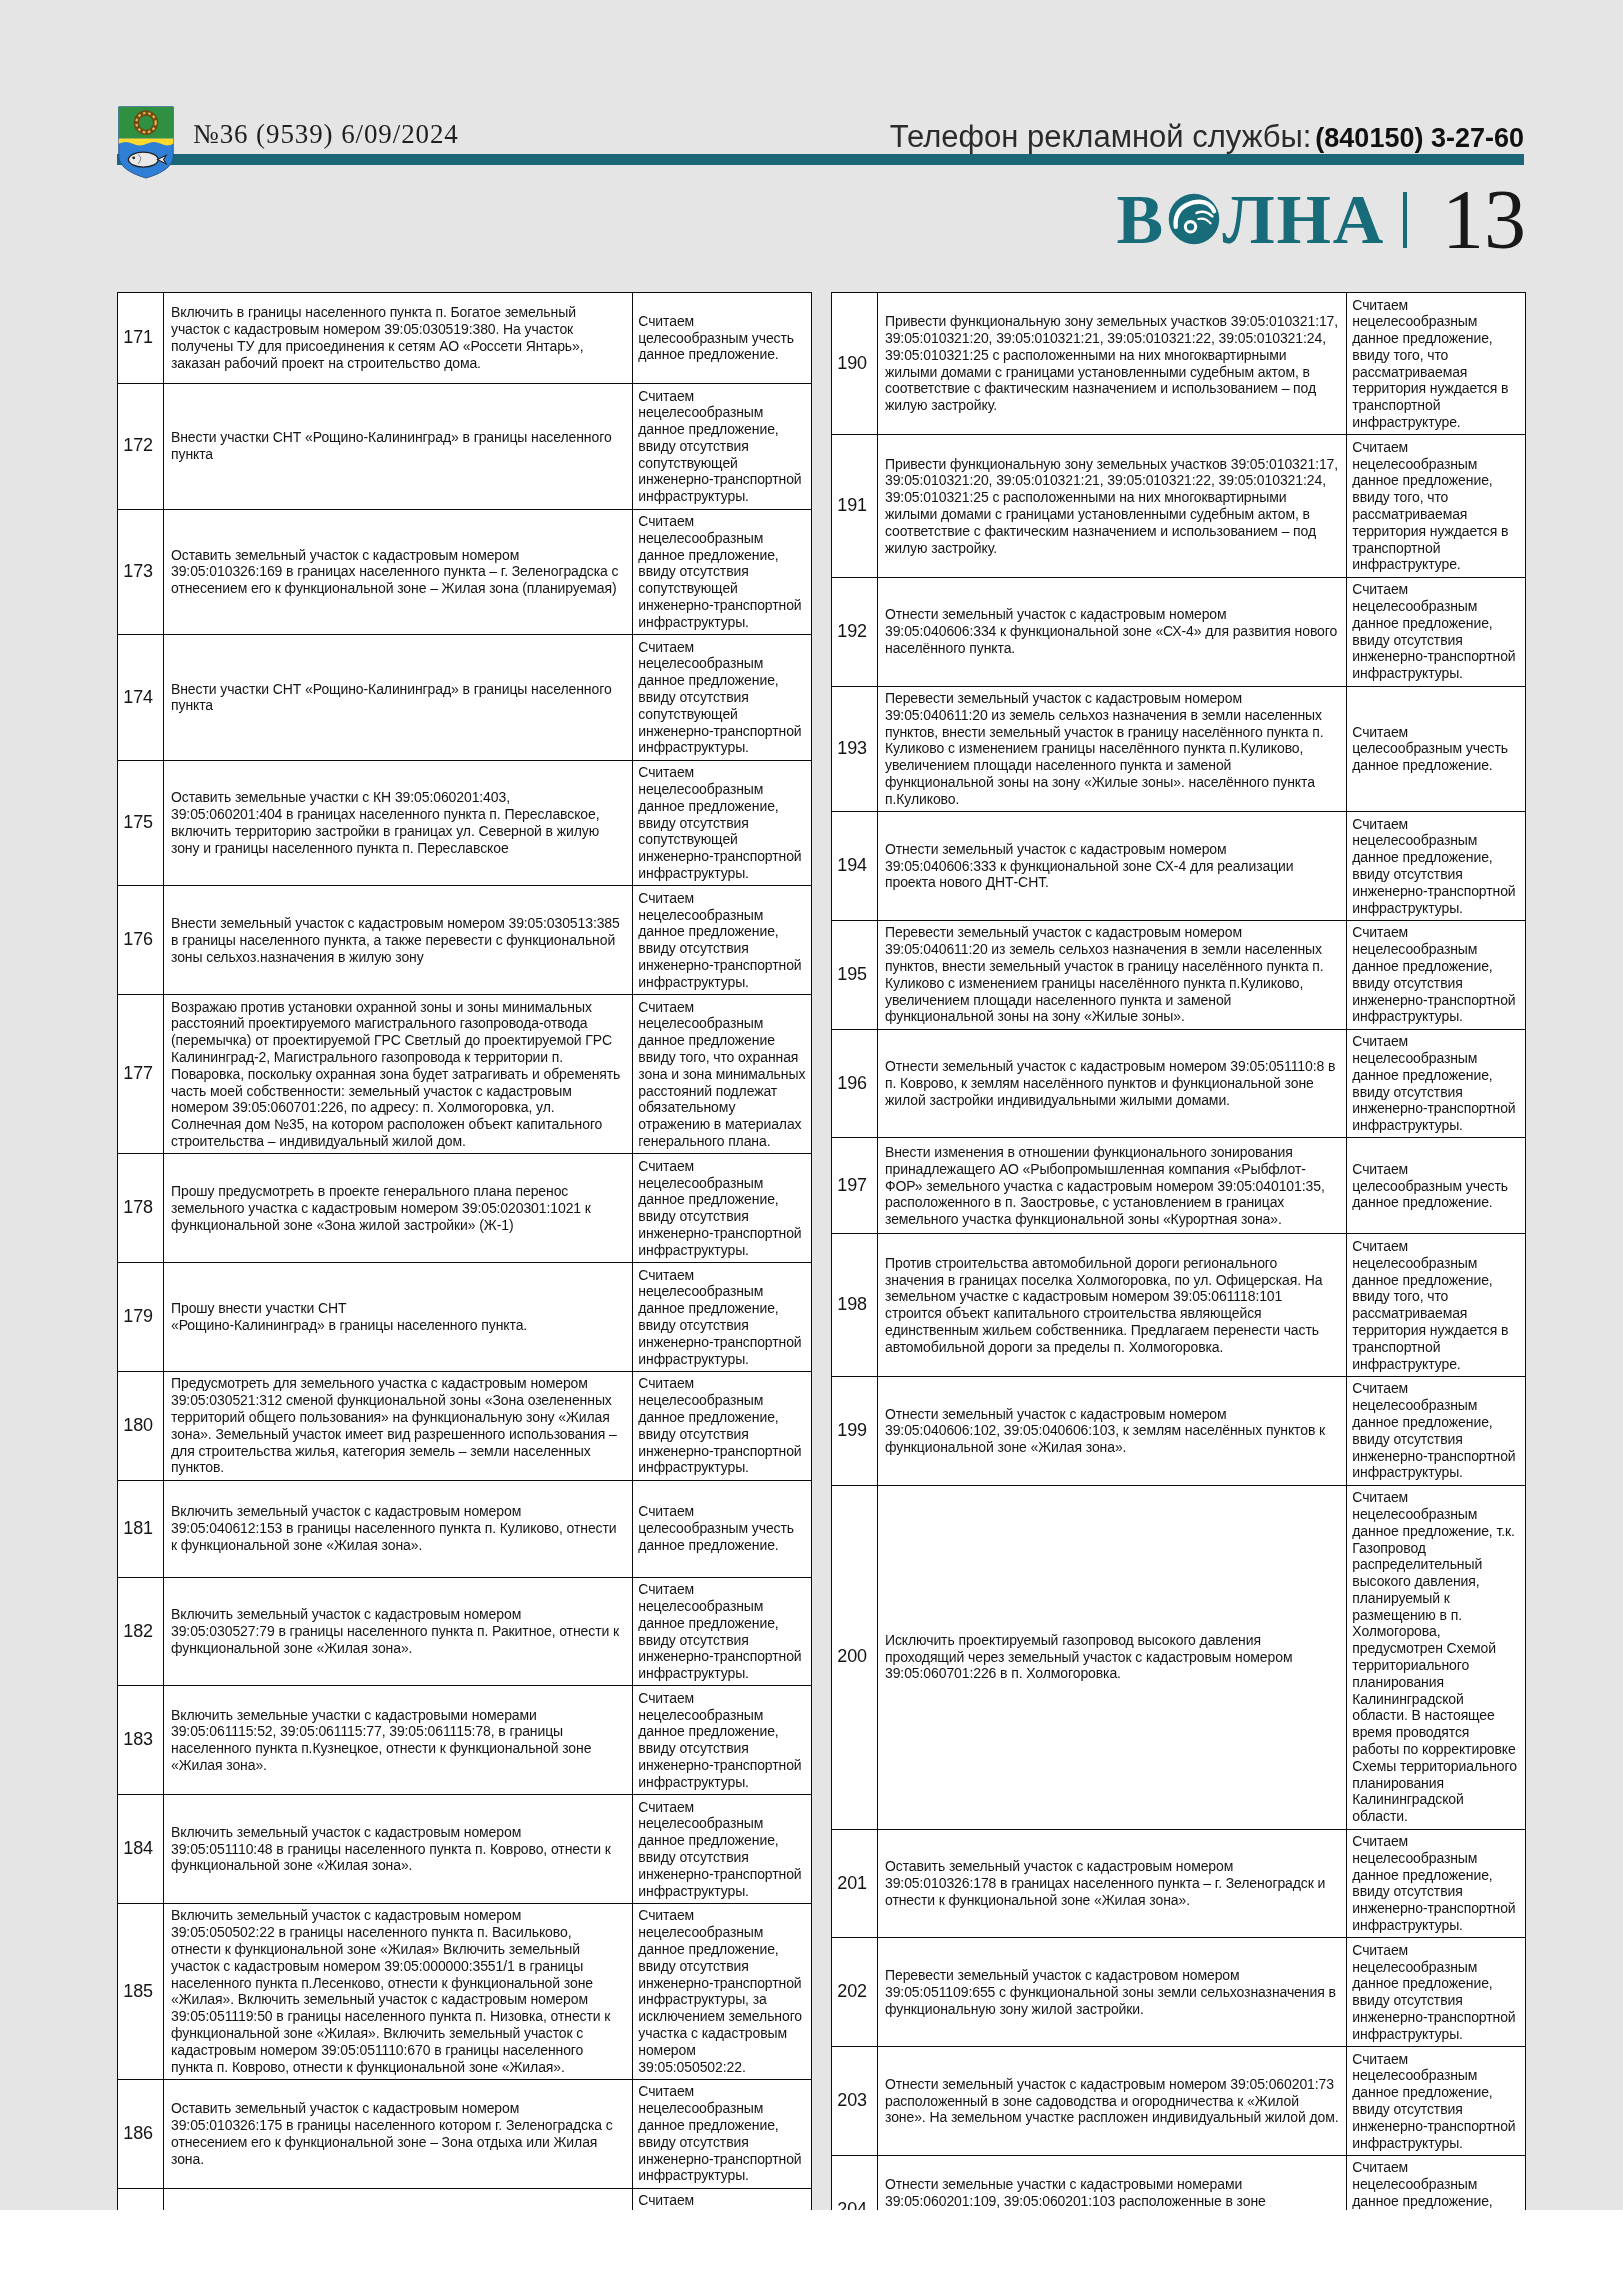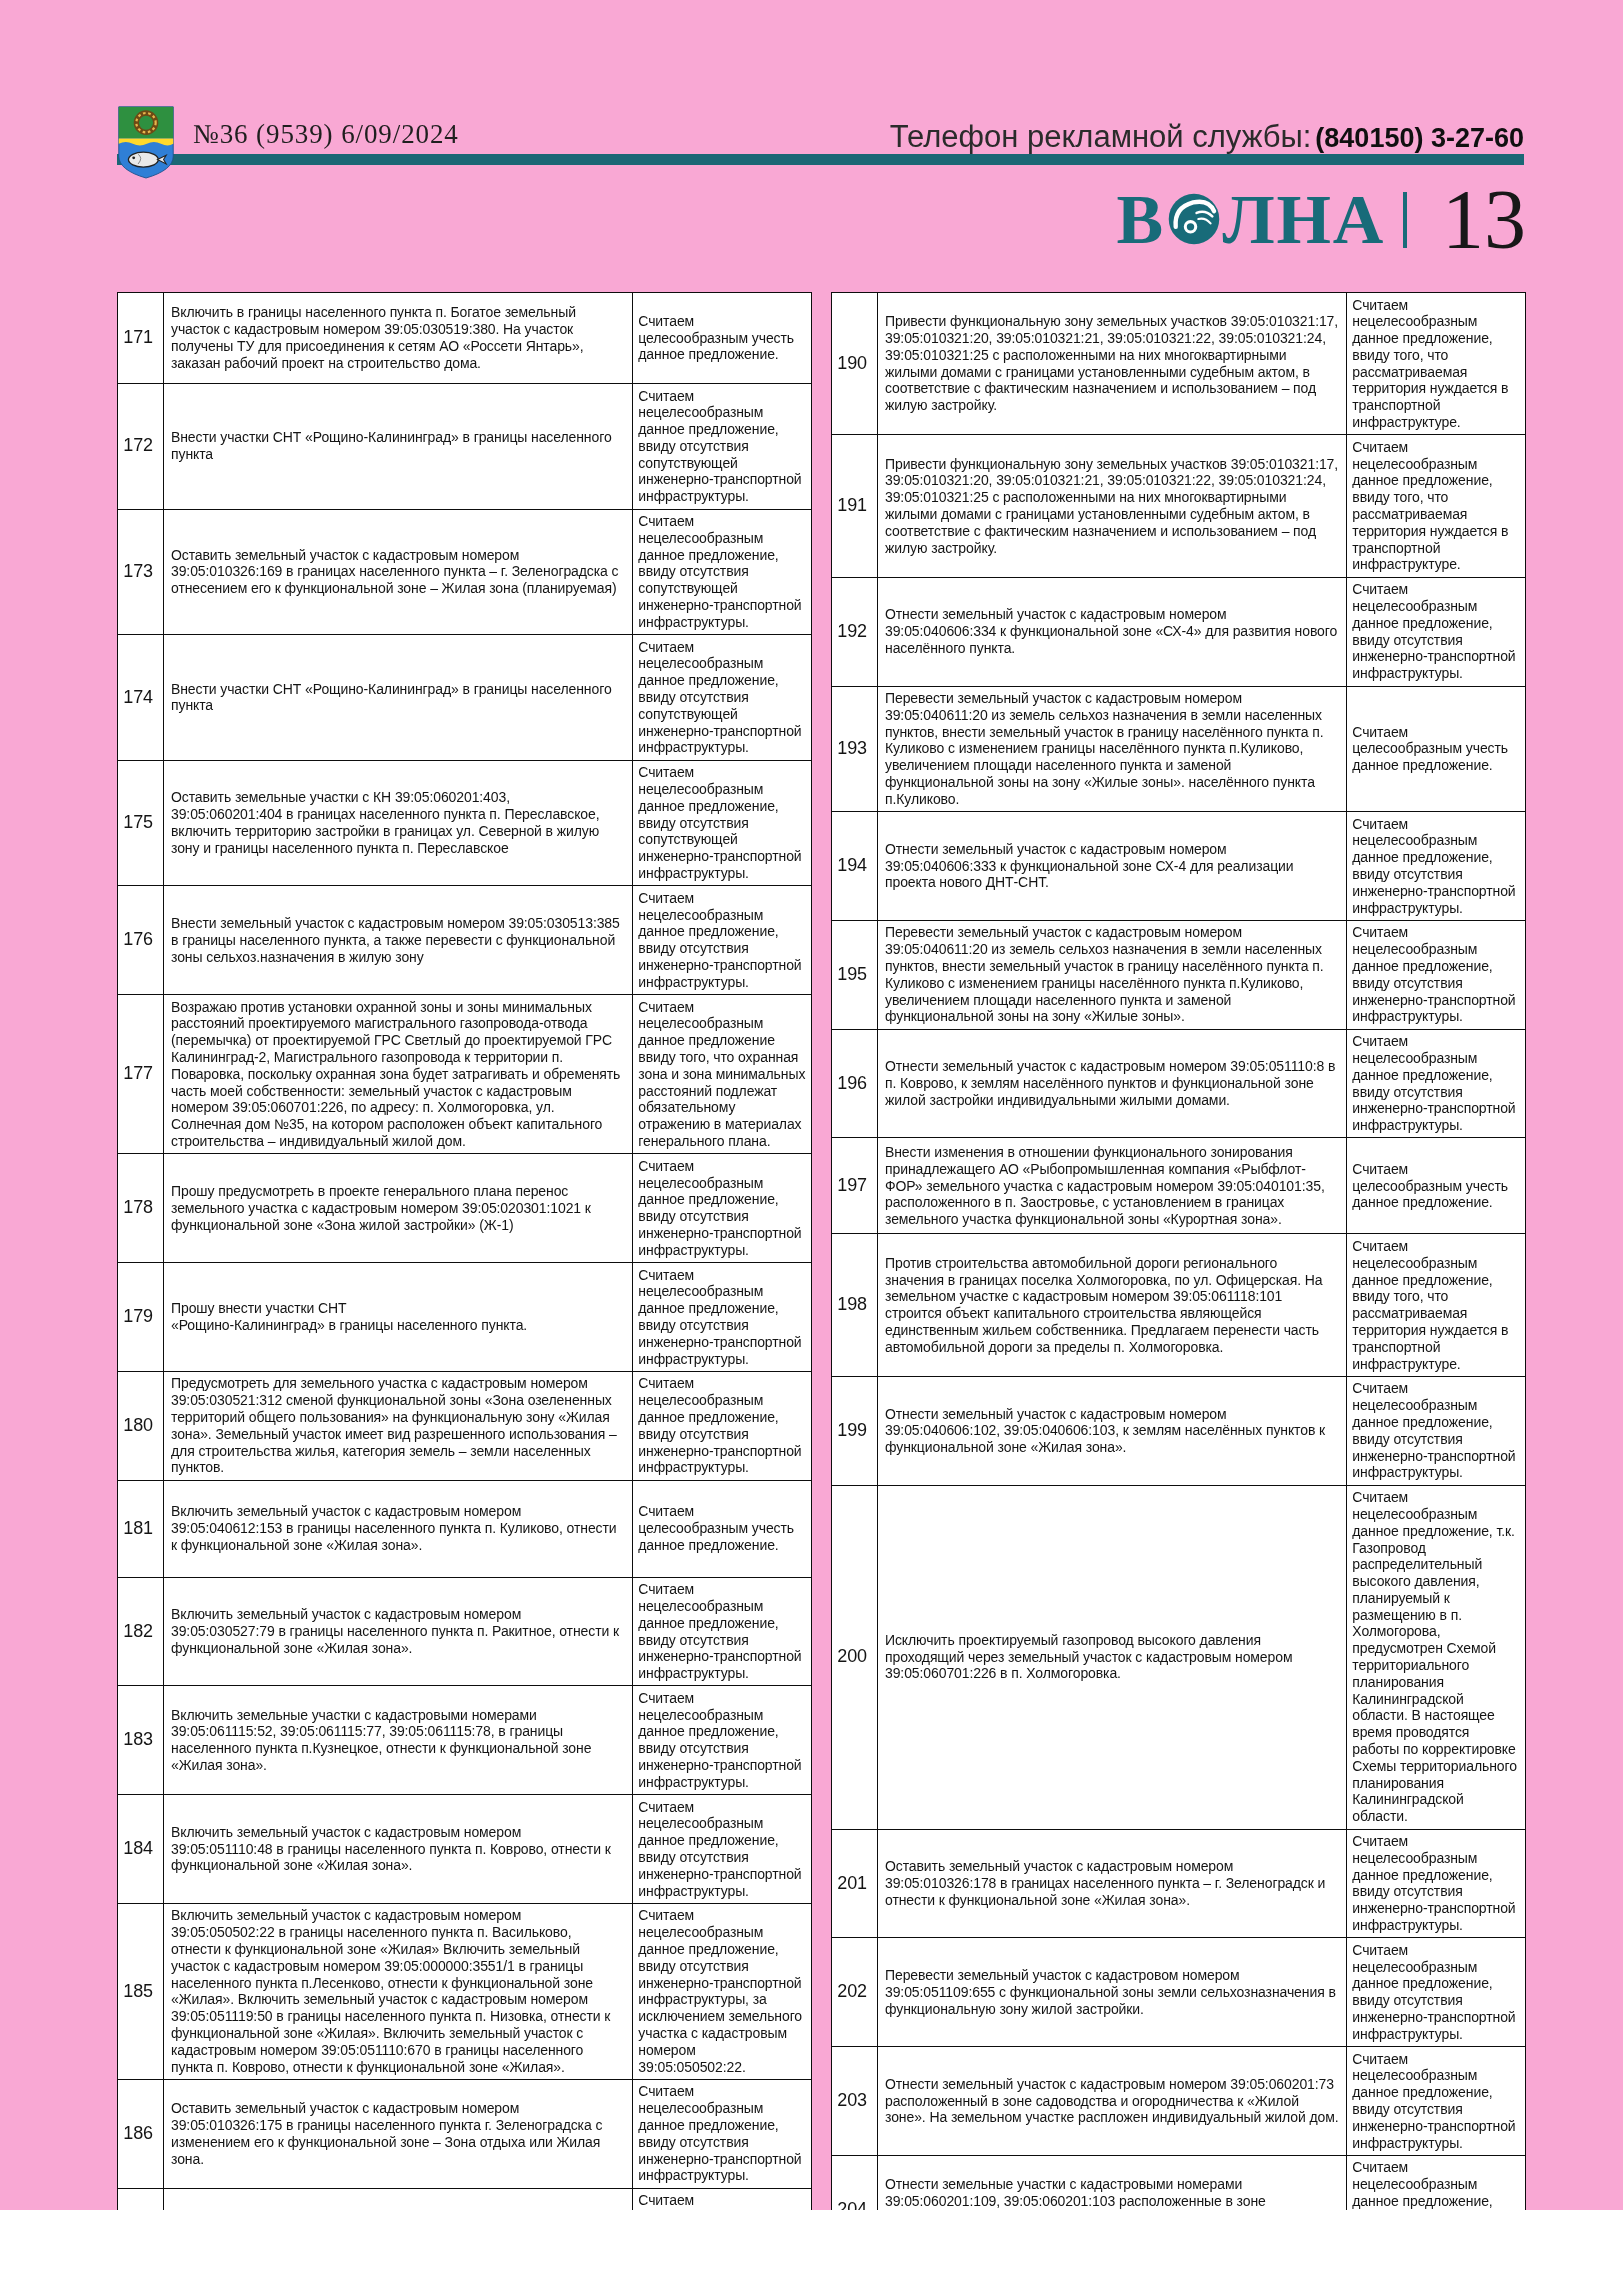--- a/index.html
+++ b/index.html
@@ -1,16 +1,16 @@
 <!DOCTYPE html>
 <html lang="ru" style="font-size:14px"><head>
 <meta charset="utf-8">
 <style>
   html,body{margin:0;padding:0;background:#ffffff;}
-  .page{position:relative;width:1623px;height:2210px;background:#f9a8d4;overflow:hidden;
+  .page{position:relative;width:1623px;height:2210px;background:#e5e5e5;overflow:hidden;
         font-family:"Liberation Sans",sans-serif;color:#111;}
   
   .emblem{position:absolute;left:117px;top:105px;z-index:3;}
   .teal-rule{position:absolute;left:117px;top:154px;width:1407px;height:11.4px;background:#1b6775;z-index:1;}
   .issue{position:absolute;left:193px;top:119px;font-family:"Liberation Serif",serif;
          font-size:27px;letter-spacing:0.9px;color:#1f1f1f;z-index:2;}
   .phone{position:absolute;right:99px;top:119px;z-index:2;white-space:nowrap;}
   .phone .label{font-family:Liberation Sans, sans-serif;font-size:31px;color:#2b2b2b;}
   .phone .num{font-family:"Liberation Sans",sans-serif;font-weight:bold;font-size:27px;color:#101010;}
   .brand{position:absolute;right:97px;top:178px;display:flex;align-items:center;z-index:2;}
@@ -161,21 +161,21 @@
           <td class="proposal">Включить земельный участок с кадастровым номером 39:05:051110:48 в границы населенного пункта п. Коврово, отнести к функциональной зоне «Жилая зона».</td>
           <td class="response">Считаем нецелесообразным данное предложение, ввиду отсутствия инженерно-транспортной инфраструктуры.</td>
         </tr>
         <tr style="height: 128px;">
           <td class="num">185</td>
           <td class="proposal">Включить земельный участок с кадастровым номером 39:05:050502:22 в границы населенного пункта п. Васильково, отнести к функциональной зоне «Жилая» Включить земельный участок с кадастровым номером 39:05:000000:3551/1 в границы населенного пункта п.Лесенково, отнести к функциональной зоне «Жилая». Включить земельный участок с кадастровым номером 39:05:051119:50 в границы населенного пункта п. Низовка, отнести к функциональной зоне «Жилая». Включить земельный участок с кадастровым номером 39:05:051110:670 в границы населенного пункта п. Коврово, отнести к функциональной зоне «Жилая».</td>
           <td class="response">Считаем нецелесообразным данное предложение, ввиду отсутствия инженерно-транспортной инфраструктуры, за исключением земельного участка с кадастровым номером 39:05:050502:22.</td>
         </tr>
         <tr style="height: 95px;">
           <td class="num">186</td>
-          <td class="proposal">Оставить земельный участок с кадастровым номером 39:05:010326:175 в границы населенного пункта г. Зеленоградска с изменением его к функциональной зоне – Зона отдыха или Жилая зона.</td>
+          <td class="proposal">Оставить земельный участок с кадастровым номером 39:05:010326:175 в границы населенного котором г. Зеленоградска с отнесением его к функциональной зоне – Зона отдыха или Жилая зона.</td>
           <td class="response">Считаем нецелесообразным данное предложение, ввиду отсутствия инженерно-транспортной инфраструктуры.</td>
         </tr>
         <tr style="height: 90px;">
           <td class="num">187</td>
           <td class="proposal">Оставить земельный участок с кадастровым номером 39:05:010326:176 в границы населенного пункта г. Зеленоградска с отнесением его к функциональной зоне – Зона отдыха или Жилая зона.</td>
           <td class="response">Считаем нецелесообразным данное предложение, ввиду отсутствия инженерно-транспортной инфраструктуры.</td>
         </tr>
       </tbody>
   </table>
 

